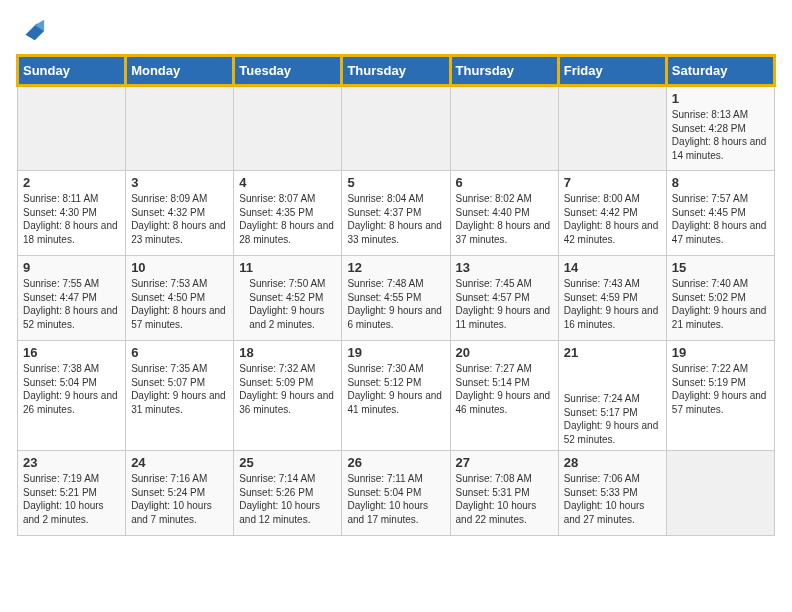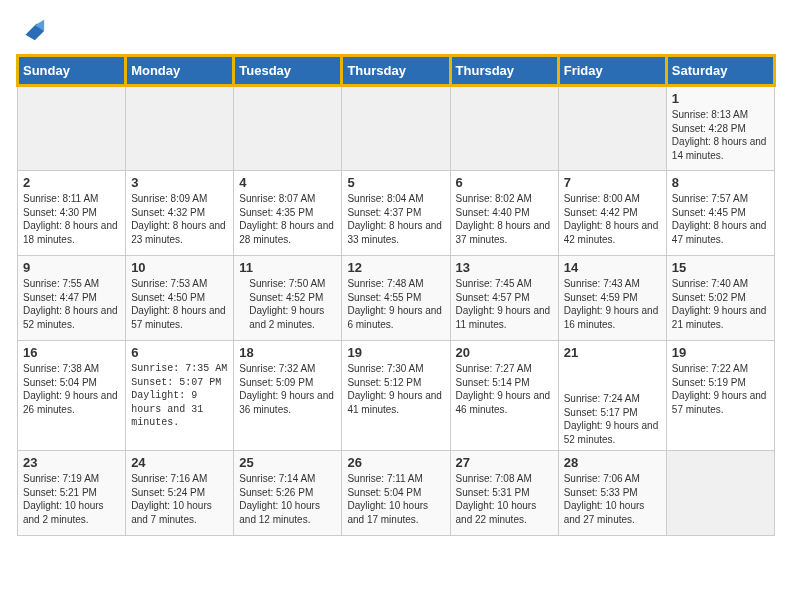--- a/index.html
+++ b/index.html
@@ -229,21 +229,21 @@
       </tr>
       <tr>
         <td>
           <span class="day-number">16</span>
           <div class="day-info" style="white-space: pre-line;">Sunrise: 7:38 AM
 Sunset: 5:04 PM
 Daylight: 9 hours and 26 minutes.</div>
         </td>
         <td>
           <span class="day-number">6</span>
-          <div class="day-info" style="white-space: pre-line; font-family: Liberation Mono, monospace;">Sunrise: 7:35 AM
+          <div class="day-info" style="white-space: pre-line;">Sunrise: 7:35 AM
 Sunset: 5:07 PM
 Daylight: 9 hours and 31 minutes.</div>
         </td>
         <td>
           <span class="day-number">18</span>
           <div class="day-info" style="white-space: pre-line;">Sunrise: 7:32 AM
 Sunset: 5:09 PM
 Daylight: 9 hours and 36 minutes.</div>
         </td>
         <td>

